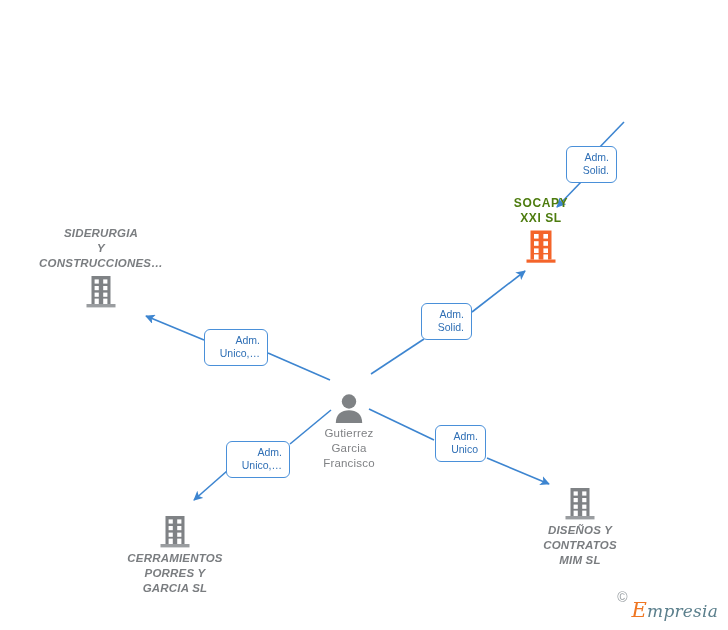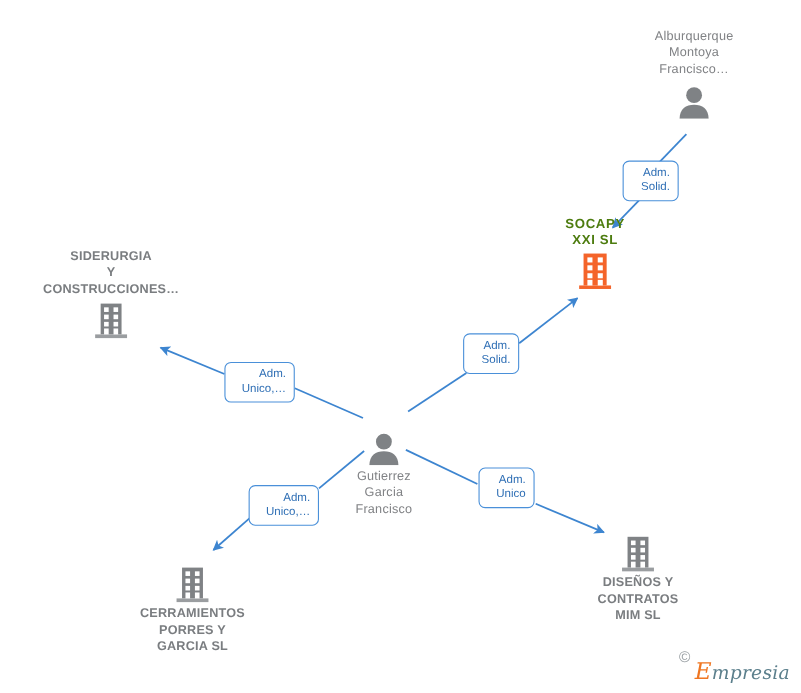--- a/index.html
+++ b/index.html
@@ -35,20 +35,21 @@
   }
   .node-label {
     font-size: 11.5px;
     color: #808285;
     letter-spacing: 0.2px;
     white-space: pre-line;
   }
   .node-label.company {
     font-weight: bold;
     color: #7a7d80;
+    font-style: italic;
   }
   .node-label.focus {
     font-weight: bold;
     color: #4d7c0f;
     font-size: 12px;
     letter-spacing: 0.6px;
   }
   .node-icon {
     height: 34px;
     display: flex;
@@ -131,31 +132,20 @@
       <path d="M 331 410 L 290 444" stroke="#3d85d0" stroke-width="1.6" fill="none"></path>
       <path d="M 227 471 L 194 500" stroke="#3d85d0" stroke-width="1.6" fill="none" marker-end="url(#arrow)"></path>
     </g>
 
     <g>
       <path d="M 369 409 L 434 440" stroke="#3d85d0" stroke-width="1.6" fill="none"></path>
       <path d="M 487 458 L 549 484" stroke="#3d85d0" stroke-width="1.6" fill="none" marker-end="url(#arrow)"></path>
     </g>
   </svg>
 
-  <div class="node label-above" style="left:631px; top:26px;">
-    <div class="node-label">Alburquerque
-Montoya
-Francisco…</div>
-    <div class="node-icon">
-      <svg width="34" height="30" viewBox="0 0 34 30">
-        <circle cx="17" cy="8.5" r="7.2" fill="#7f8285"></circle>
-        <path d="M 3.8 30 C 3.8 21 9.6 17.2 17 17.2 C 24.4 17.2 30.2 21 30.2 30 Z" fill="#7f8285"></path>
-      </svg>
-    </div>
-  </div>
 
   <div class="node label-above" style="left:541px; top:196px;">
     <div class="node-label focus">SOCAPY
 XXI  SL</div>
     <div class="node-icon">
       <svg width="34" height="34" viewBox="0 0 34 34">
         <rect x="6.5" y="1.5" width="21" height="29" fill="#f4642a"></rect>
         <rect x="2.5" y="30.5" width="29" height="3.2" fill="#f4642a"></rect>
         <rect x="10" y="5" width="4.6" height="4.6" fill="#ffffff"></rect>
         <rect x="19.4" y="5" width="4.6" height="4.6" fill="#ffffff"></rect>

